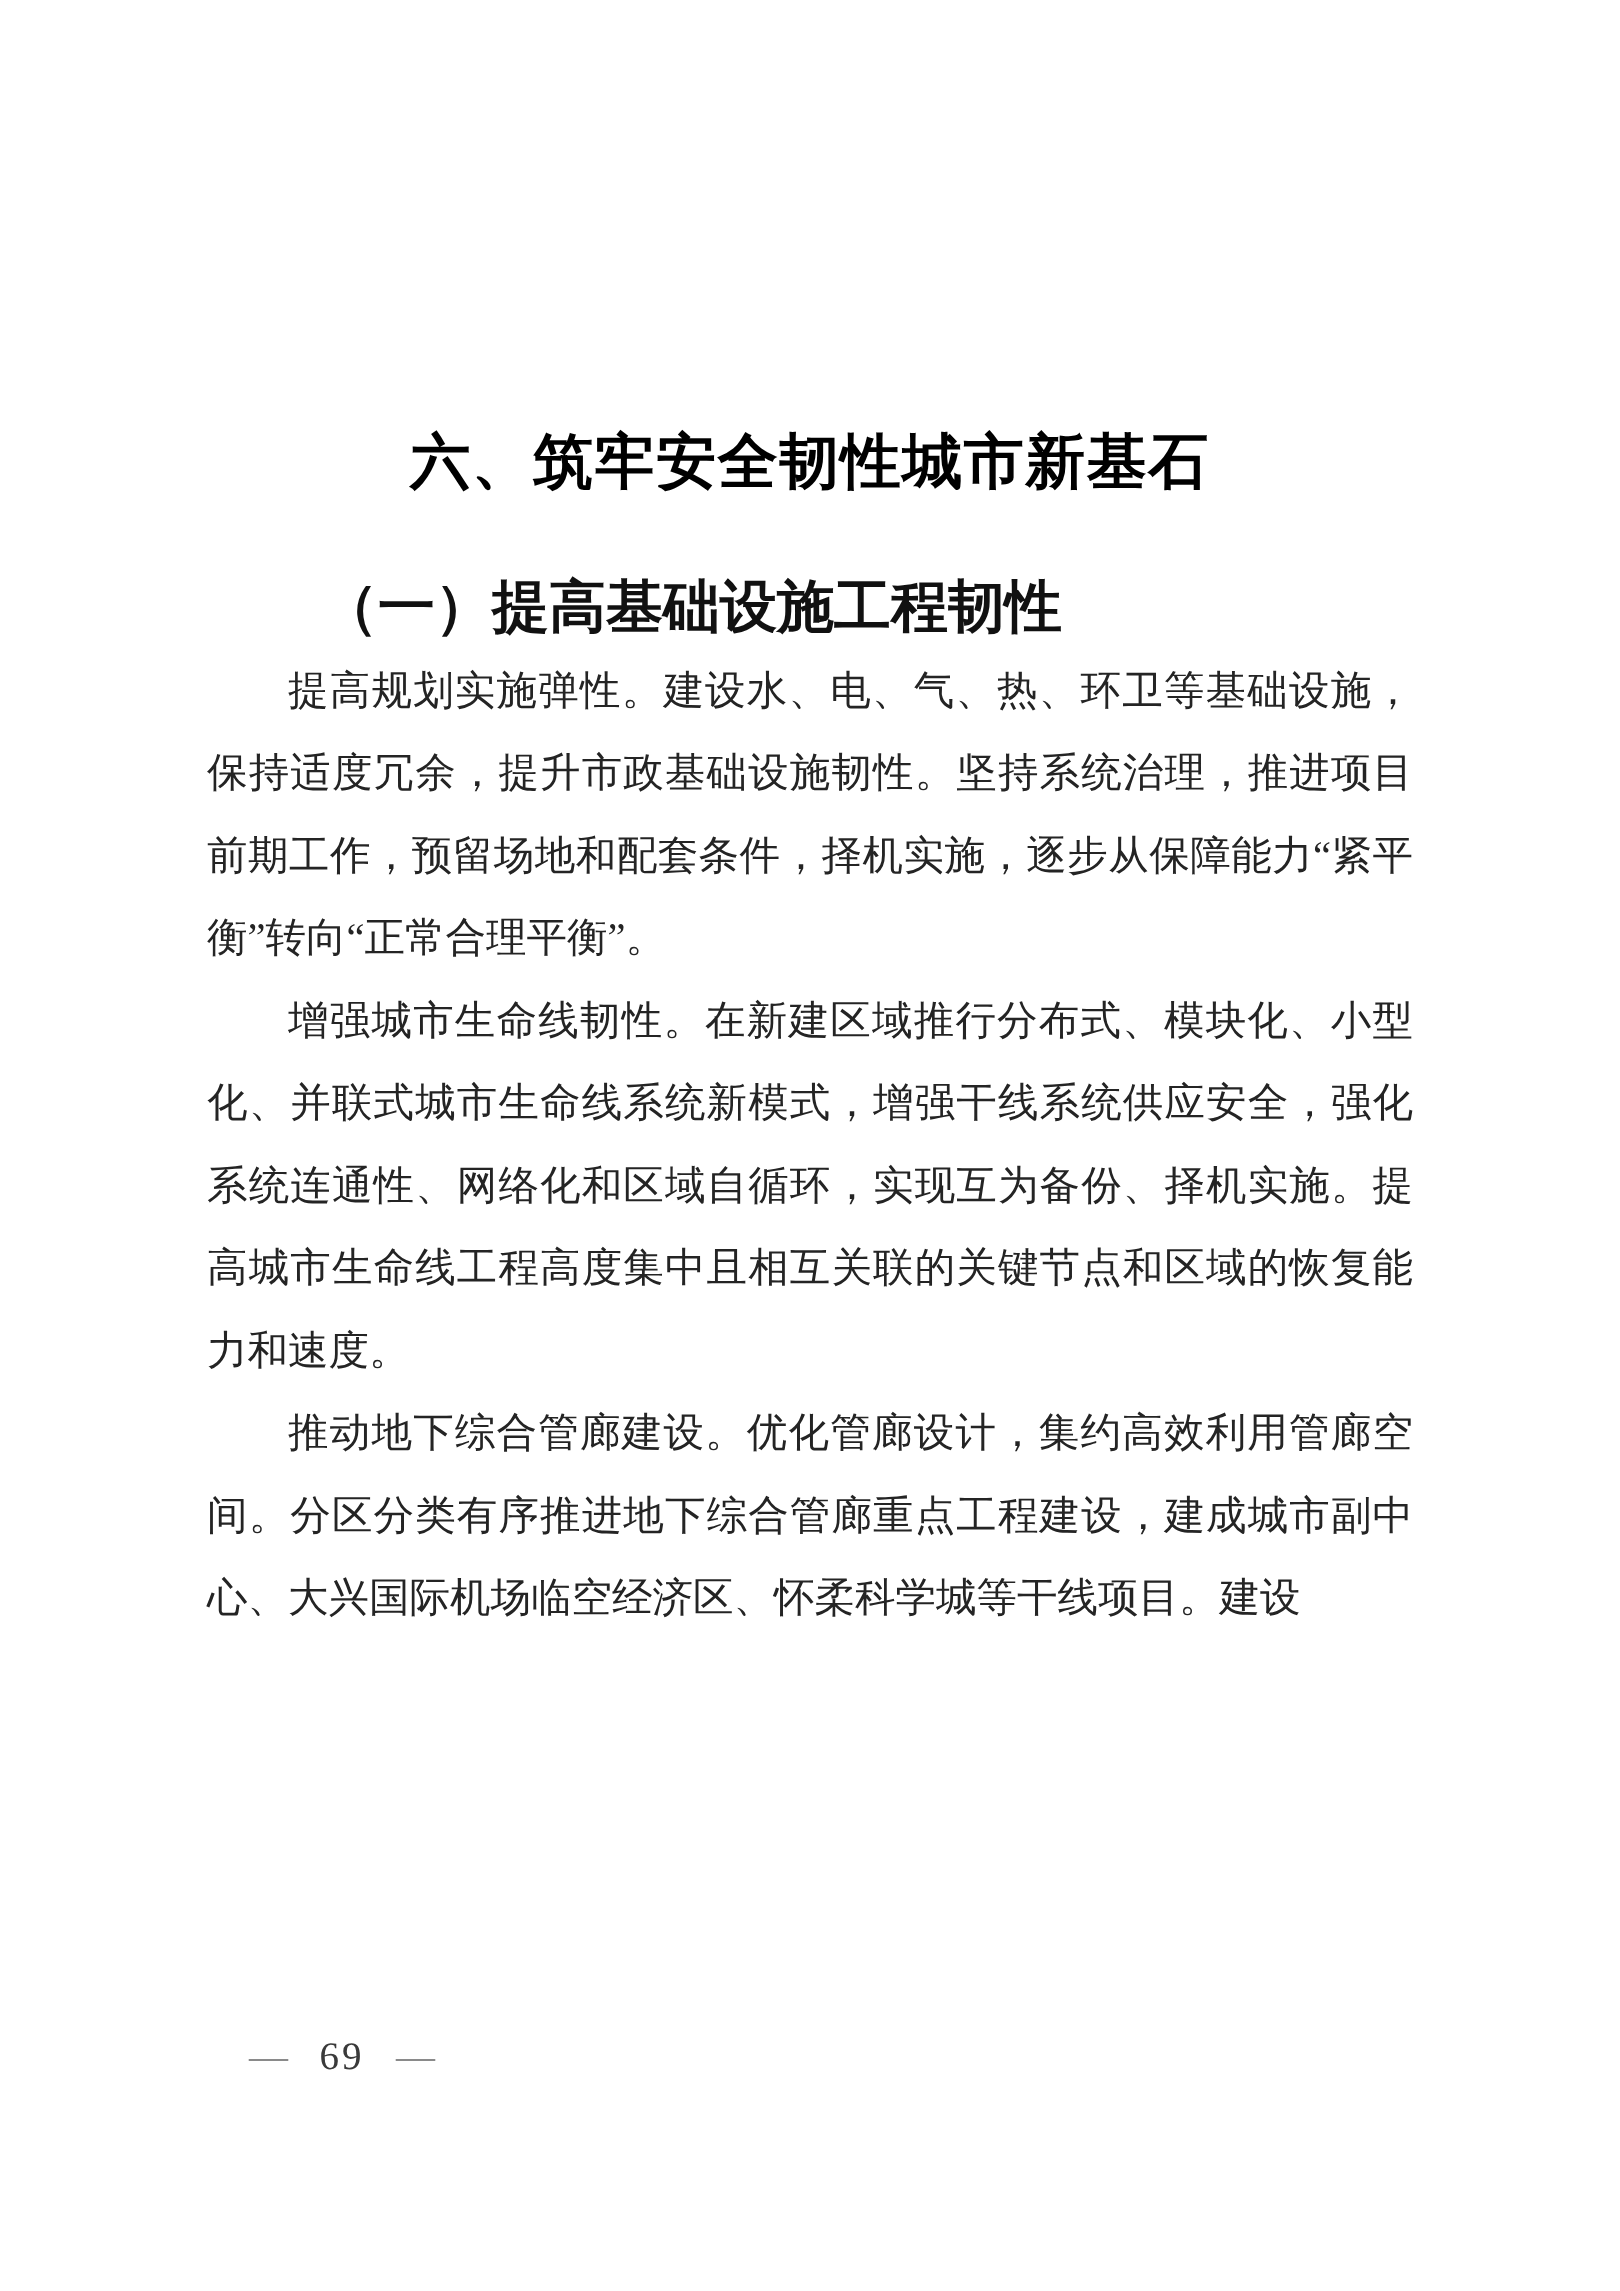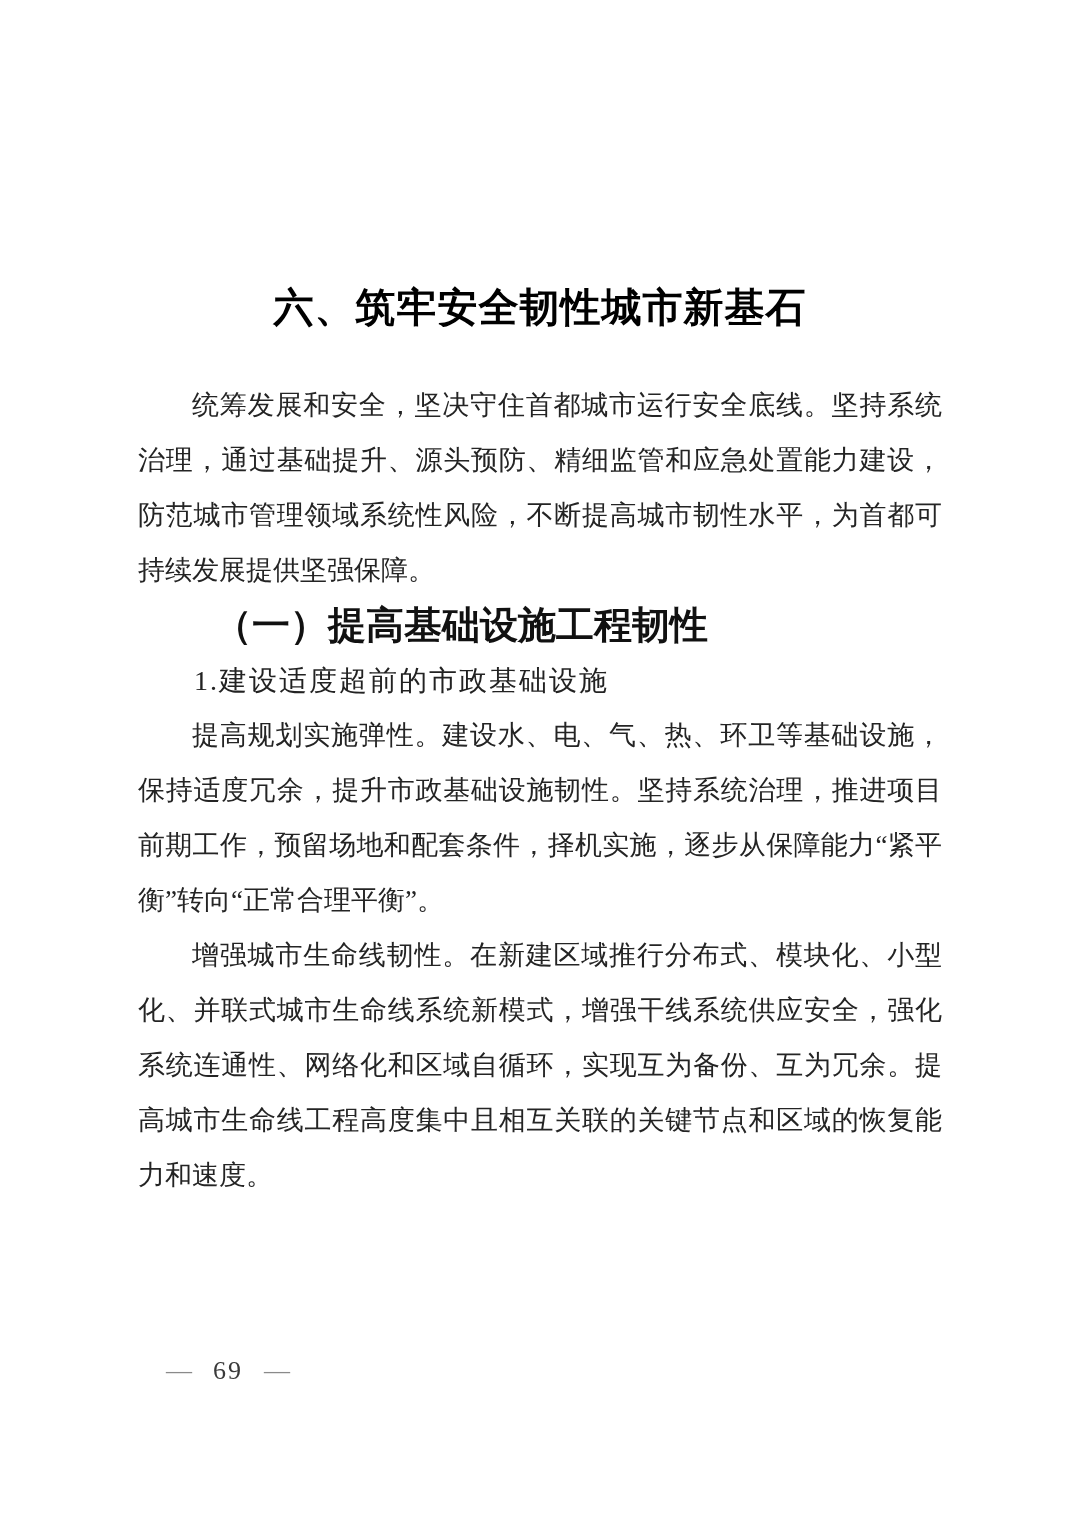--- a/index.html
+++ b/index.html
@@ -77,25 +77,24 @@
   }
 </style>
 </head>
 <body>
 
 <div class="doc">
 
   <h1 class="title">六、筑牢安全韧性城市新基石</h1>
 
   <div class="body">
-    <p class="para">统筹发展和安全，坚决守住首都城市运行安全底线。坚持系统治理，通过基础提升、源头预防、精细监管和应急处置能力建设，防范城市管理领域系统性风险，不断提高城市韧性水平，为首都可持续发展提供坚强保障。</p>
     <h2 class="h-sub">（一）提高基础设施工程韧性</h2>
-    <h3 class="h-num">1.建设适度超前的市政基础设施</h3>
     <p class="para">提高规划实施弹性。建设水、电、气、热、环卫等基础设施，保持适度冗余，提升市政基础设施韧性。坚持系统治理，推进项目前期工作，预留场地和配套条件，择机实施，逐步从保障能力“紧平衡”转向“正常合理平衡”。</p>
-    <p class="para">增强城市生命线韧性。在新建区域推行分布式、模块化、小型化、并联式城市生命线系统新模式，增强干线系统供应安全，强化系统连通性、网络化和区域自循环，实现互为备份、互为冗余。提高城市生命线工程高度集中且相互关联的关键节点和区域的恢复能力和速度。</p>
+    <p class="para">增强城市生命线韧性。在新建区域推行分布式、模块化、小型化、并联式城市生命线系统新模式，增强干线系统供应安全，强化系统连通性、网络化和区域自循环，实现互为备份、择机实施。提高城市生命线工程高度集中且相互关联的关键节点和区域的恢复能力和速度。</p>
+    <p class="para">推动地下综合管廊建设。优化管廊设计，集约高效利用管廊空间。分区分类有序推进地下综合管廊重点工程建设，建成城市副中心、大兴国际机场临空经济区、怀柔科学城等干线项目。建设</p>
   </div>
 
   <div class="footer">
     <span class="dash">—</span>
     <span class="pagenum">69</span>
     <span class="dash">—</span>
   </div>
 
 </div>
 

